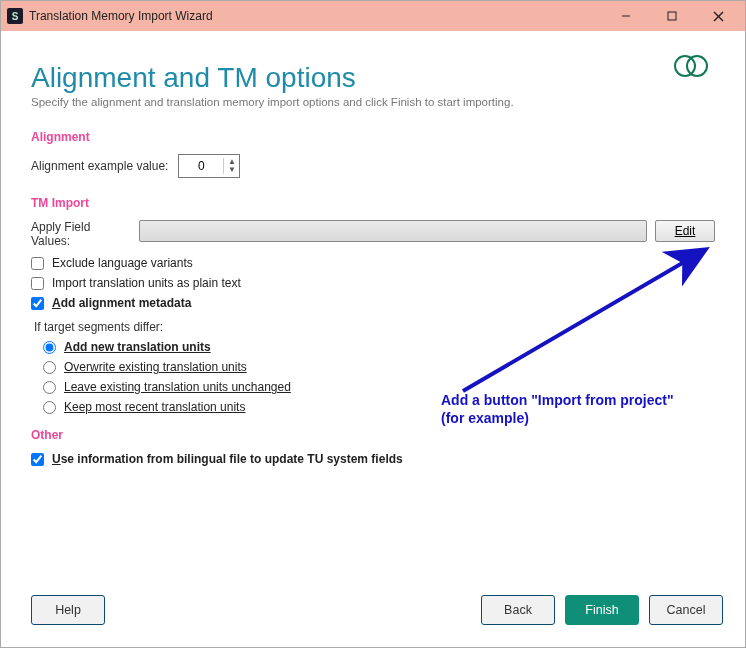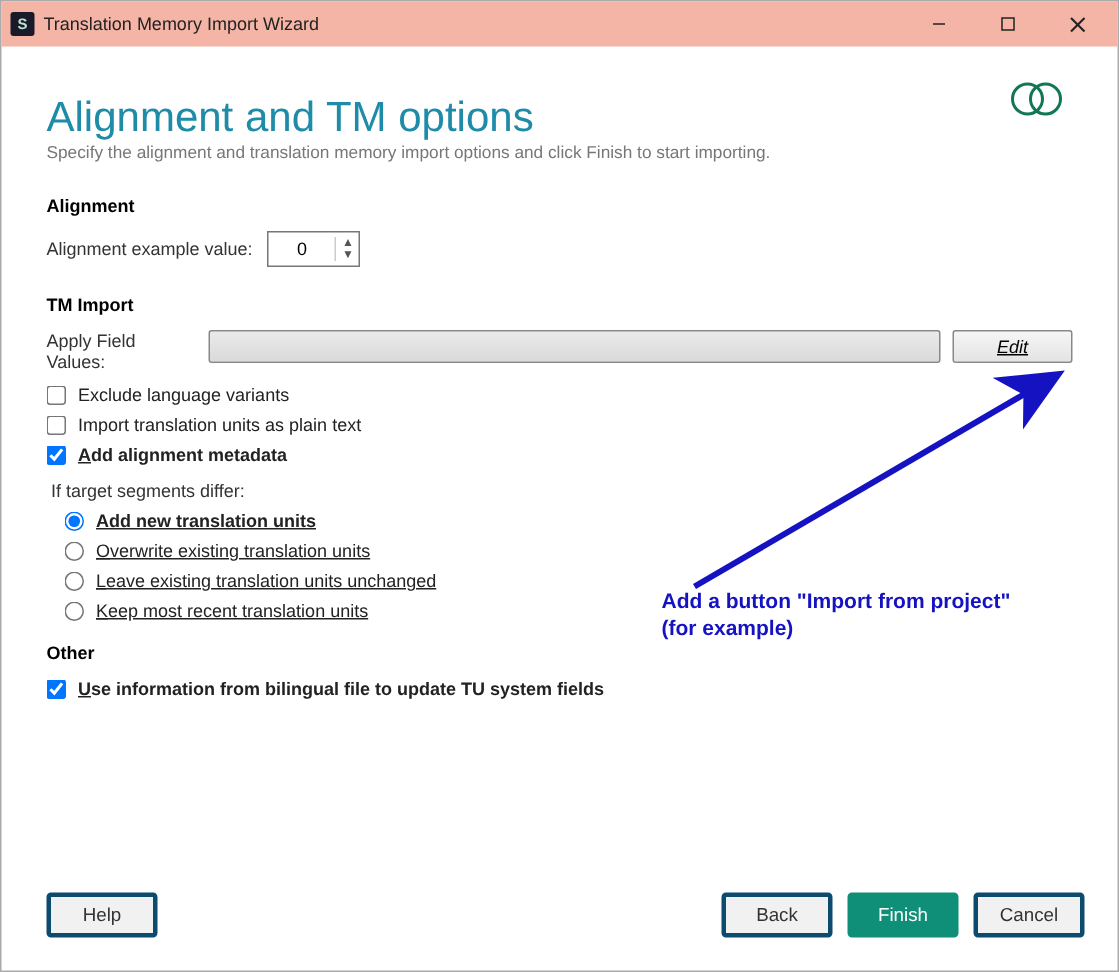--- a/index.html
+++ b/index.html
@@ -63,21 +63,21 @@
     color: #777;
     font-size: 11.5px;
     margin-bottom: 22px;
   }
   .rings-icon {
     position: absolute;
     top: 22px; right: 34px;
   }
   .section-head {
     font-weight: bold;
-    color: #000000;
+    color: #ec4899;
     font-size: 12px;
     margin: 10px 0 10px 0;
   }
   .row { display: flex; align-items: center; margin: 4px 0; }
   .aq-label { margin-right: 10px; color:#333; }
   .spin {
     display: inline-flex; align-items: center;
     border: 1px solid #777; height: 24px;
     background: #fff;
   }
@@ -91,28 +91,27 @@
   }
   .field-row { display:flex; align-items:flex-start; gap:8px; margin:4px 0 8px 0; }
   .field-label { color:#333; width:100px; }
   .ro-input {
     flex:1; height:22px;
     border:1px solid #888;
     background:linear-gradient(#eaeaea,#dadada);
     border-radius:2px;
   }
   .edit-btn {
-    width:80px; height:22px;
+    width:60px; height:22px;
     border:1px solid #888;
     background:linear-gradient(#f6f6f6,#e3e3e3);
     font-size:12px;
     border-radius:2px;
     cursor:pointer;
     text-align:center;
-    font-style:italic;
   }
   .chk, .rad {
     display:flex; align-items:center; gap:8px;
     margin:6px 0 6px 0; color:#222;
   }
   .chk input, .rad input { margin:0; }
   .chk label, .rad label { cursor:default; }
   .chk.bold label, .rad.bold label { font-weight:bold; }
   .sublabel { color:#333; margin:10px 0 6px 3px; }
   .ind { margin-left: 12px; text-decoration: underline; }
@@ -128,21 +127,21 @@
   .footer {
     height:60px;
     border-top: none;
     display:flex; align-items:center;
     padding: 0 22px 14px 30px;
     gap:10px;
   }
   .footer .spacer { flex:1; }
   .btn {
     min-width:74px; height:30px;
-    border:3px solid #0c4a6e;
+    border:1px solid #0c4a6e;
     background:#f1f1f1;
     color:#333;
     font-size:12.5px;
     border-radius:3px;
     cursor:pointer;
   }
   .btn.disabled { color:#aaa; cursor:default; }
   .btn.primary {
     background:#0f8f78; color:#fff; border-color:#0f8f78;
   }

